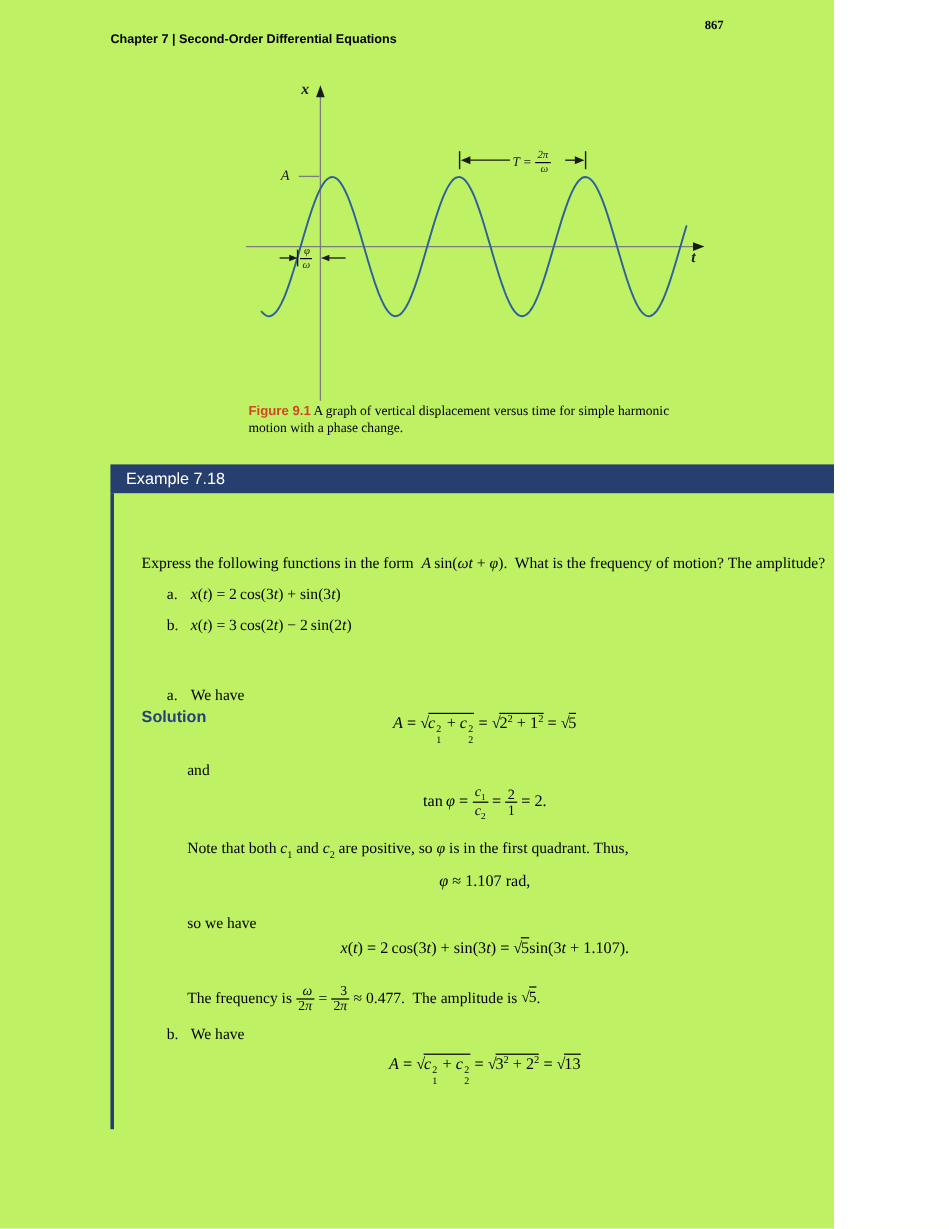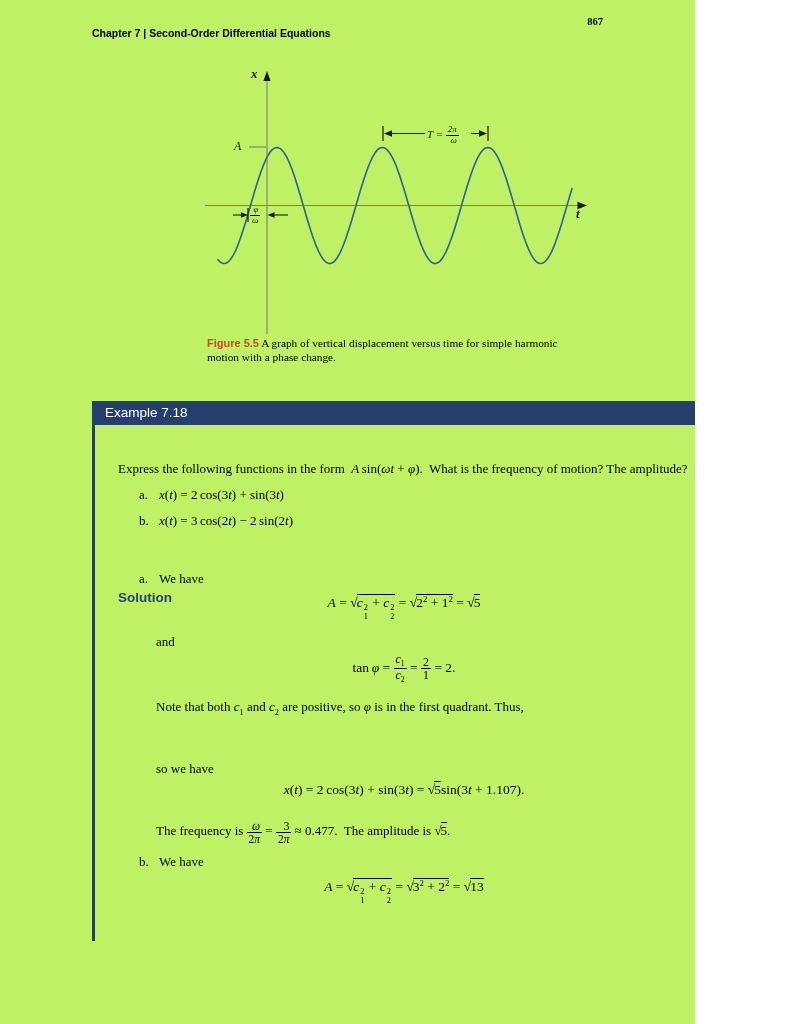--- a/index.html
+++ b/index.html
@@ -20,21 +20,21 @@
   .fig-svg{position:absolute;left:0;top:0;}
   .fig-label{position:absolute;font-style:italic;font-size:13px;color:#1a1a1a;}
   .fig-label.bold{font-weight:bold;}
   .ann{position:absolute;font-style:italic;font-size:11px;color:#1a1a1a;white-space:nowrap;}
   .caption{position:absolute;left:207px;top:336px;width:382px;font-size:11.3px;line-height:14px;}
   .cap-label{font-weight:bold;color:var(--figorange);font-family:"Liberation Sans",sans-serif;font-size:11px;}
 
   
   .ex-bar{position:absolute;left:92px;top:387px;width:608px;height:24px;background:var(--navy);
           color:#fff;font-family:"Liberation Sans",sans-serif;font-size:13.5px;line-height:24px;
-          padding-left:13px;box-sizing:border-box;margin-top:14px;}
+          padding-left:13px;box-sizing:border-box;}
   .ex-border{position:absolute;left:92px;top:411px;width:2.5px;height:530px;background:var(--navy);}
   .ex-title{position:absolute;left:118px;top:425px;font-family:"Liberation Sans",sans-serif;
             font-weight:bold;font-size:13.5px;color:var(--heading);}
   .sol-head{position:absolute;left:118px;top:550px;font-family:"Liberation Sans",sans-serif;
             font-weight:bold;font-size:13.5px;color:var(--heading);margin-top:40px;}
   .line{position:absolute;font-size:13px;white-space:nowrap;}
   .eq{position:absolute;left:118px;width:572px;text-align:center;font-size:13.5px;}
   .ilabel{display:inline-block;width:20px;}
 
   
@@ -82,21 +82,21 @@
     <line x1="471" y1="133.5" x2="480" y2="133.5" stroke="#1a1a1a" stroke-width="1.1"></line>
     <polygon points="487,133.5 479,130.2 479,136.8" fill="#1a1a1a"></polygon>
   </svg>
 
   <div class="fig-label bold" style="left:251px;top:66px;">x</div>
   <div class="fig-label bold" style="left:576px;top:206px;">t</div>
   <div class="fig-label" style="left:234px;top:139px;font-size:12px;">A</div>
   <div class="ann" style="left:427px;top:125px;"><i>T</i> = <span class="fr sm"><span class="n">2<i>π</i></span><span class="d"><i>ω</i></span></span></div>
   <div class="ann" style="left:250px;top:205px;"><span class="fr sm"><span class="n"><i>φ</i></span><span class="d"><i>ω</i></span></span></div>
 
-  <div class="caption"><span class="cap-label">Figure 5.5</span><span> A graph of vertical displacement versus time for simple harmonic motion with a phase change.</span></div>
+  <div class="caption"><span class="cap-label">Figure 9.1</span><span> A graph of vertical displacement versus time for simple harmonic motion with a phase change.</span></div>
 
   <div class="ex-bar">Example 7.18</div>
   <div class="ex-border"></div>
 
 
   <div class="line" style="left:118px;top:461px;">Express the following functions in the form&nbsp; <i>A</i> sin(<i>ωt</i> + <i>φ</i>).&nbsp; What is the frequency of motion? The amplitude?</div>
 
   <div class="line" style="left:139px;top:487px;"><span class="ilabel">a.</span><span><i>x</i>(<i>t</i>) = 2 cos(3<i>t</i>) + sin(3<i>t</i>)</span></div>
 
   <div class="line" style="left:139px;top:513px;"><span class="ilabel">b.</span><span><i>x</i>(<i>t</i>) = 3 cos(2<i>t</i>) − 2 sin(2<i>t</i>)</span></div>
@@ -112,20 +112,21 @@
           <span>2</span>
           <span>2</span>
         </span></span> = <span class="rt">√</span><span class="ov">2<sup>2</sup> + 1<sup>2</sup></span> = <span class="rt">√</span><span class="ov">5</span></div>
 
   <div class="line" style="left:156px;top:634px;">and</div>
 
   <div class="eq" style="top:653px;">tan <i>φ</i> = <span class="fr"><span class="n"><i>c</i><sub>1</sub></span><span class="d"><i>c</i><sub>2</sub></span></span> = <span class="fr"><span class="n">2</span><span class="d">1</span></span> = 2.</div>
 
   <div class="line" style="left:156px;top:699px;">Note that both <i>c</i><sub>1</sub> and <i>c</i><sub>2</sub> are positive, so <i>φ</i> is in the first quadrant. Thus,</div>
 
+  <div class="eq" style="top:726px;"><i>φ</i> ≈ 1.107 rad,</div>
 
   <div class="line" style="left:156px;top:761px;">so we have</div>
 
   <div class="eq" style="top:782px;"><i>x</i>(<i>t</i>) = 2 cos(3<i>t</i>) + sin(3<i>t</i>) = <span class="rt">√</span><span class="ov">5</span>sin(3<i>t</i> + 1.107).</div>
 
   <div class="line" style="left:156px;top:820px;">The frequency is <span class="fr"><span class="n"><i>ω</i></span><span class="d">2<i>π</i></span></span> = <span class="fr"><span class="n">3</span><span class="d">2<i>π</i></span></span> ≈ 0.477.&nbsp; The amplitude is <span class="rt">√</span><span class="ov">5</span>.</div>
 
   <div class="line" style="left:139px;top:854px;"><span class="ilabel">b.</span><span>We have</span></div>
 
   <div class="eq" style="top:877px;"><i>A</i> = <span class="rt">√</span><span class="ov"><i>c</i><span class="ss">

